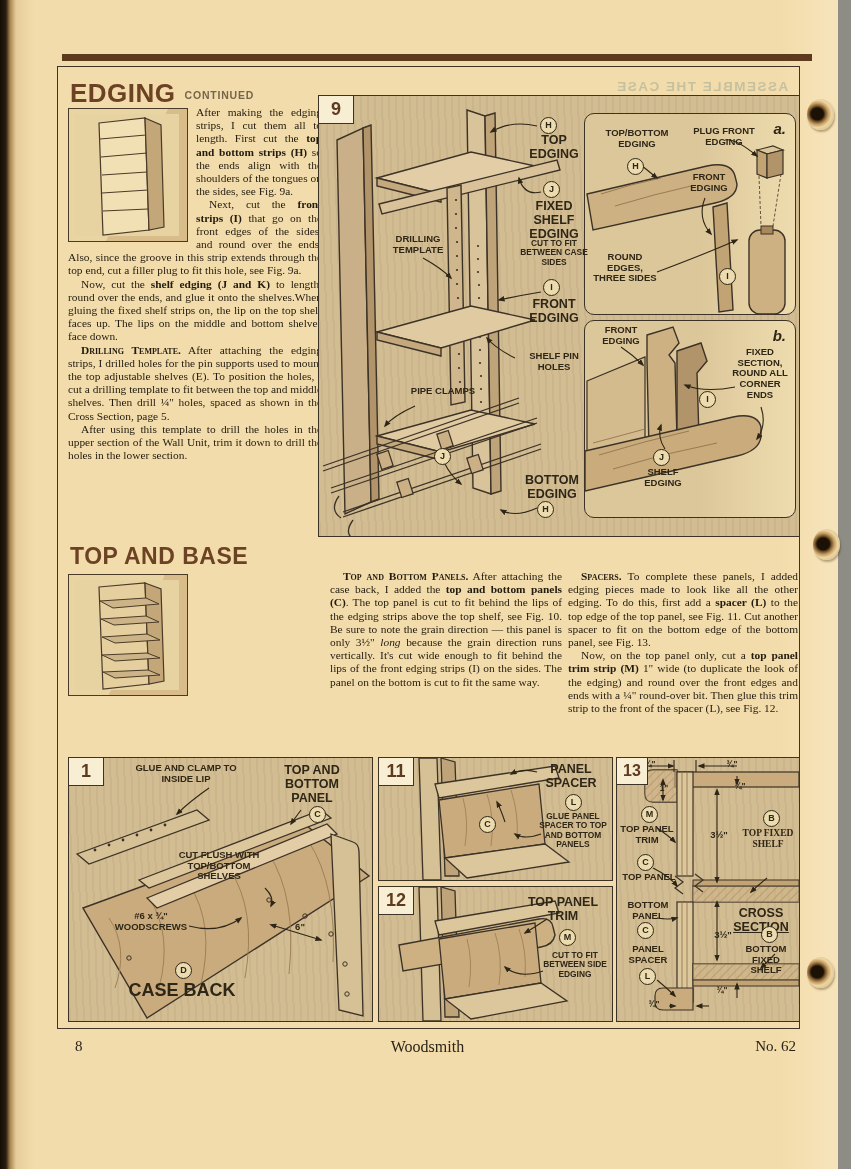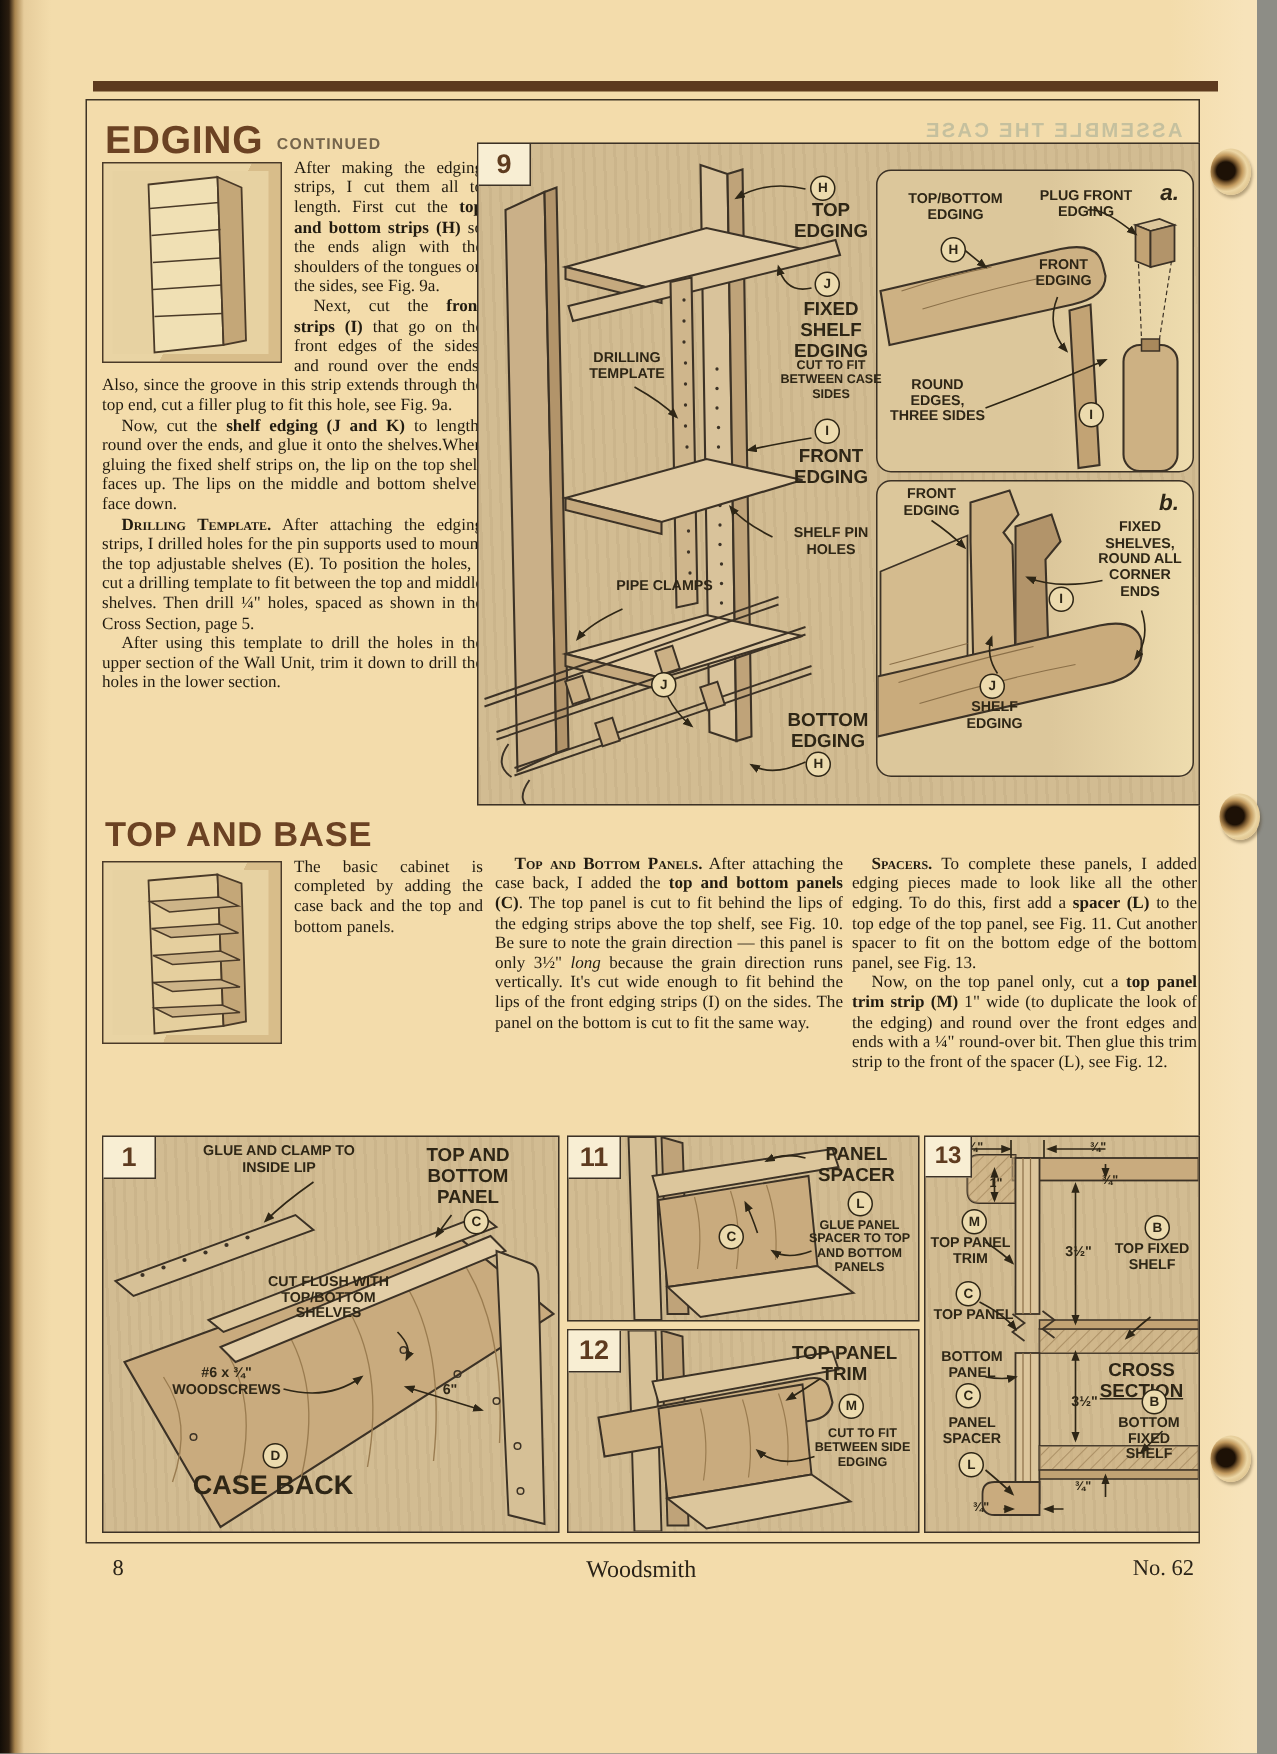--- a/index.html
+++ b/index.html
@@ -242,21 +242,21 @@
         </g>
       <g stroke="#2e2616" stroke-width="1.1" fill="none">
         <path d="M36,26 Q48,34 58,44" marker-end="url(#ah9b)"></path>
         <path d="M150,66 Q120,72 100,64" marker-end="url(#ah9b)"></path>
         <path d="M176,86 Q182,104 172,118" marker-end="url(#ah9b)"></path>
         <path d="M80,128 Q72,116 76,104" marker-end="url(#ah9b)"></path>
       </g>
     </svg>
     <div class="itag">b.</div>
     <div class="flabel" style="left:6px;top:4px;width:60px;">FRONT EDGING</div>
-    <div class="flabel" style="left:144px;top:26px;width:62px;">FIXED SHELVES, ROUND ALL CORNER ENDS</div>
+    <div class="flabel" style="left:144px;top:26px;width:62px;">FIXED SECTION, ROUND ALL CORNER ENDS</div>
     <span class="badge" style="left:114px;top:70px;">I</span>
     <span class="badge" style="left:68px;top:128px;">J</span>
     <div class="flabel" style="left:46px;top:146px;width:64px;">SHELF EDGING</div>
   </div>
 </div>
 
 <div class="h-main" style="left:70px;top:545px;font-size:23px;">TOP AND BASE</div>
 
 <div class="col" style="left:68px;top:572px;width:254px;">
   <div class="thumb thumb2">
@@ -266,21 +266,20 @@
       <polygon points="76,8 92,14 95,106 80,109" fill="#c4a778" stroke="#4a3a28" stroke-width="1.2"></polygon>
       <g stroke="#4a3a28" stroke-width="1" fill="#cdb488">
         <polygon points="31,26 77,23 90,29 44,33"></polygon>
           <polygon points="32,44 77,41 90,47 45,50"></polygon>
         <polygon points="33,62 78,59 91,65 46,68"></polygon>
           <polygon points="33,80 78,78 91,83 46,86"></polygon>
         <polygon points="34,97 79,95 91,100 46,103"></polygon>
       </g>
     </svg>
   </div>
-  <p class="para"><span>The basic cabinet is completed by adding the case back and the top and bottom panels.</span></p>
 </div>
 
 <div class="col" style="left:330px;top:570px;width:232px;">
   <p class="para indent"><span class="rsc">Top and Bottom Panels.</span><span> After attaching the case back, I added the </span><span class="rb">top and bottom panels (C)</span><span>. The top panel is cut to fit behind the lips of the edging strips above the top shelf, see Fig. 10. Be sure to note the grain direction — this panel is only 3½" </span><span class="ri">long</span><span> because the grain direction runs vertically. It's cut wide enough to fit behind the lips of the front edging strips (I) on the sides. The panel on the bottom is cut to fit the same way.</span></p>
 </div>
 
 <div class="col" style="left:568px;top:570px;width:230px;">
   <p class="para indent"><span class="rsc">Spacers.</span><span> To complete these panels, I added edging pieces made to look like all the other edging. To do this, first add a </span><span class="rb">spacer (L)</span><span> to the top edge of the top panel, see Fig. 11. Cut another spacer to fit on the bottom edge of the bottom panel, see Fig. 13.</span></p>
   <p class="para indent"><span>Now, on the top panel only, cut a </span><span class="rb">top panel trim strip (M)</span><span> 1" wide (to duplicate the look of the edging) and round over the front edges and ends with a ¼" round-over bit. Then glue this trim strip to the front of the spacer (L), see Fig. 12.</span></p>
 </div>
@@ -472,21 +471,21 @@
     </g>
   </svg>
   <div class="flabel sm" style="left:20px;top:2px;width:26px;">¾"</div>
   <div class="flabel sm" style="left:102px;top:2px;width:26px;">¾"</div>
   <div class="flabel sm" style="left:36px;top:26px;width:22px;">1"</div>
   <div class="flabel sm" style="left:110px;top:24px;width:26px;">¾"</div>
   <span class="badge" style="left:24px;top:48px;">M</span>
   <div class="flabel" style="left:2px;top:66px;width:56px;">TOP PANEL TRIM</div>
   <div class="flabel" style="left:88px;top:72px;width:28px;">3½"</div>
   <span class="badge" style="left:146px;top:52px;">B</span>
-  <div class="flabel" style="left:124px;top:70px;width:54px;">TOP FIXED SHELF</div>
+  <div class="flabel" style="left:124px;top:70px;width:54px;font-family:Liberation Serif, serif;">TOP FIXED SHELF</div>
   <span class="badge" style="left:20px;top:96px;">C</span>
   <div class="flabel" style="left:4px;top:114px;width:56px;">TOP PANEL</div>
   <div class="flabel big" style="left:112px;top:148px;width:64px;">
     <span>CROSS</span><br>
     <span class="underl">SECTION</span>
   </div>
   <div class="flabel" style="left:2px;top:142px;width:58px;">BOTTOM PANEL</div>
   <span class="badge" style="left:20px;top:164px;">C</span>
   <div class="flabel" style="left:2px;top:186px;width:58px;">PANEL SPACER</div>
   <span class="badge" style="left:22px;top:210px;">L</span>

